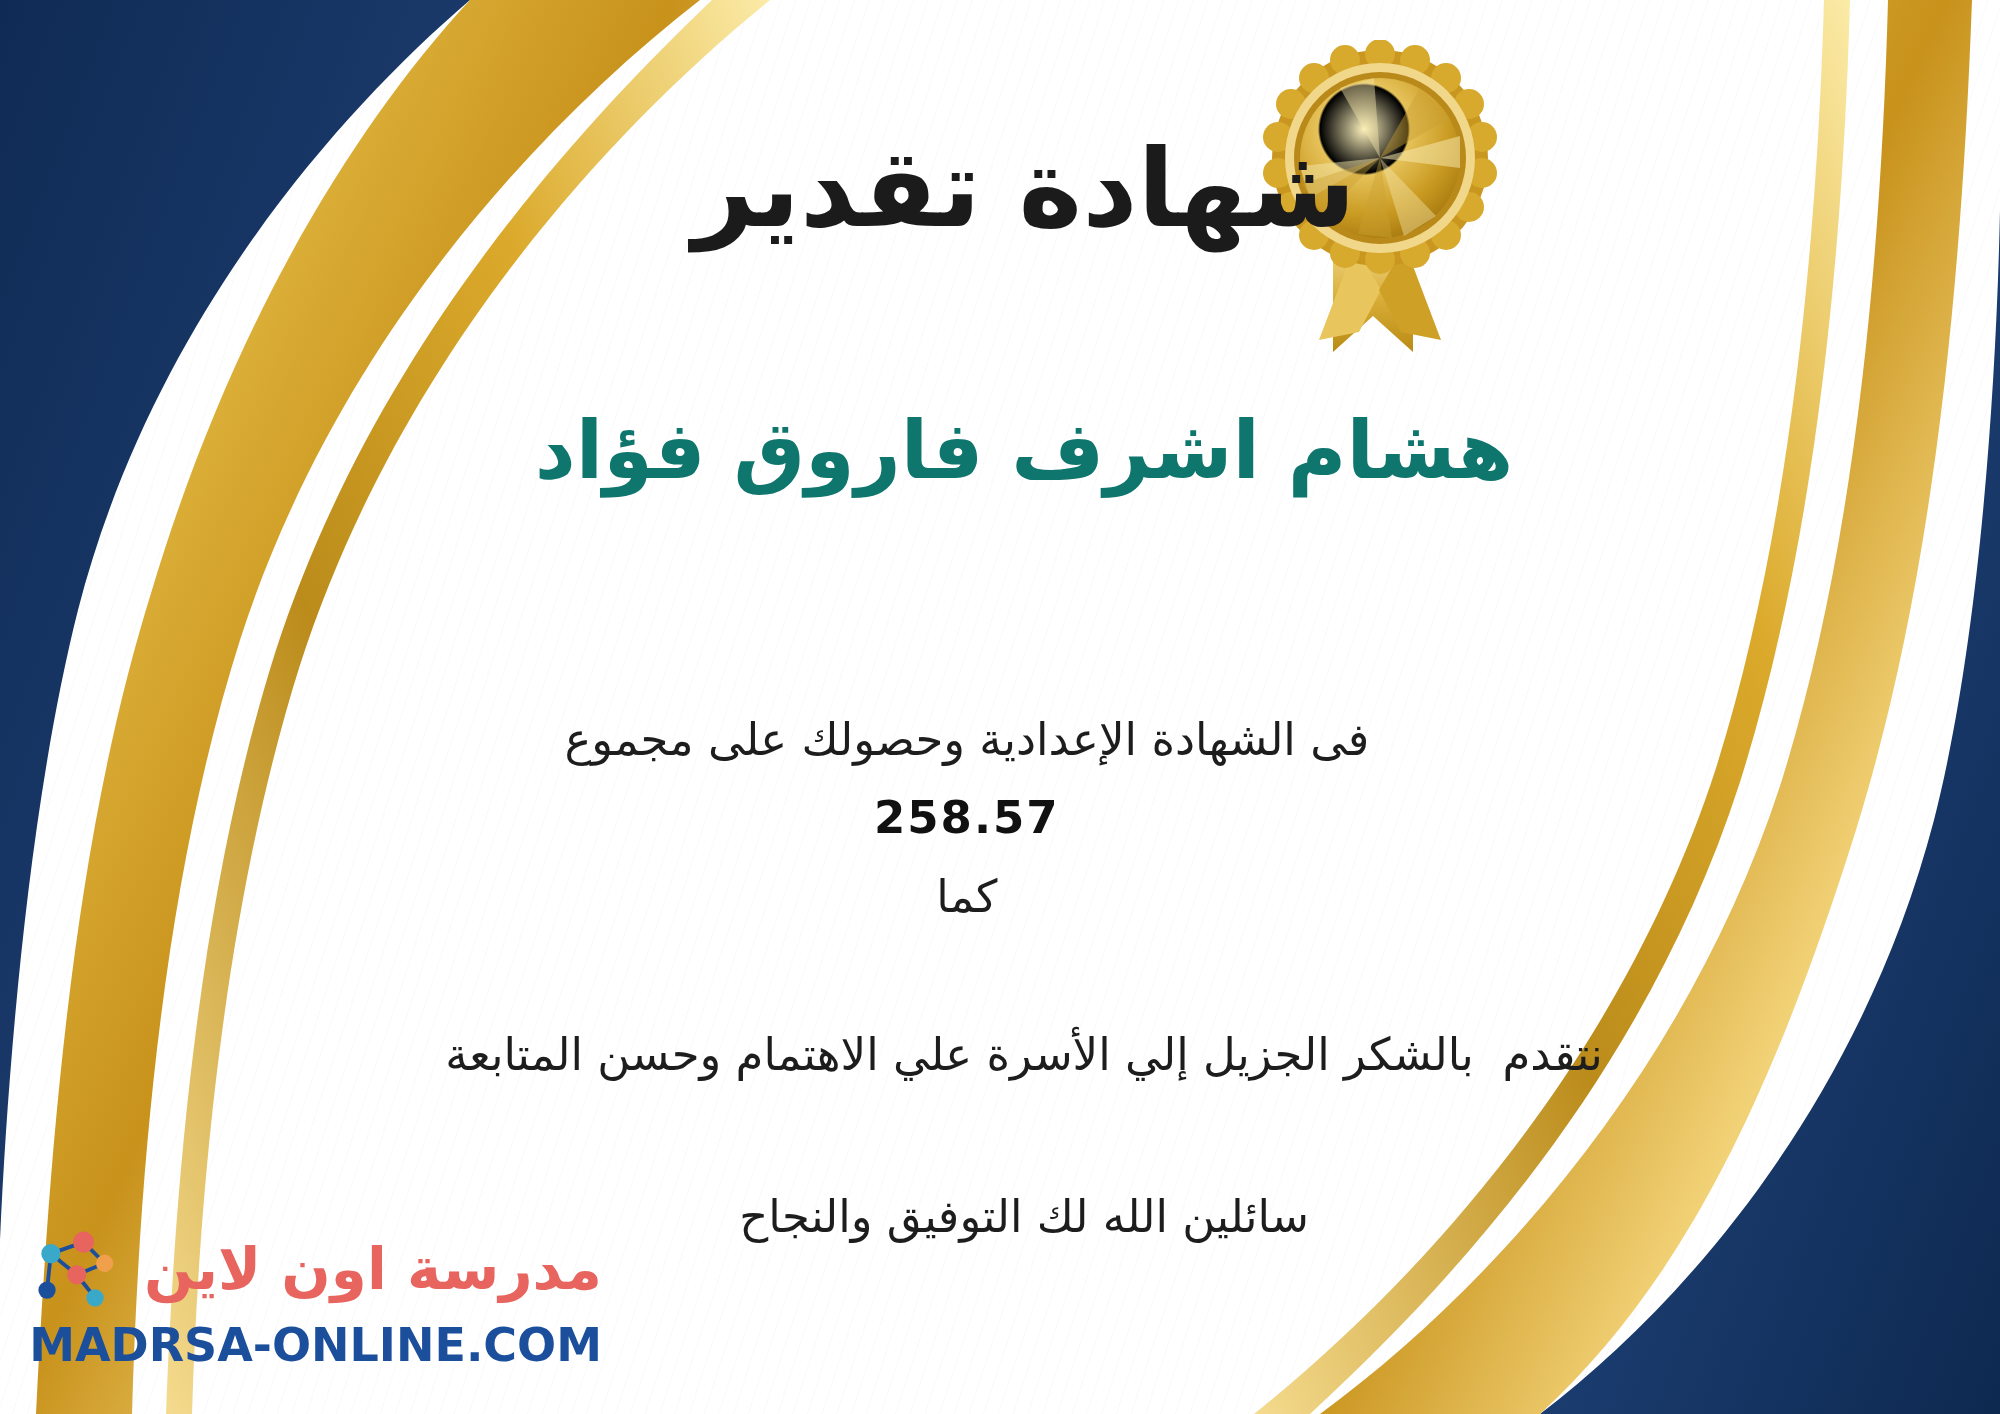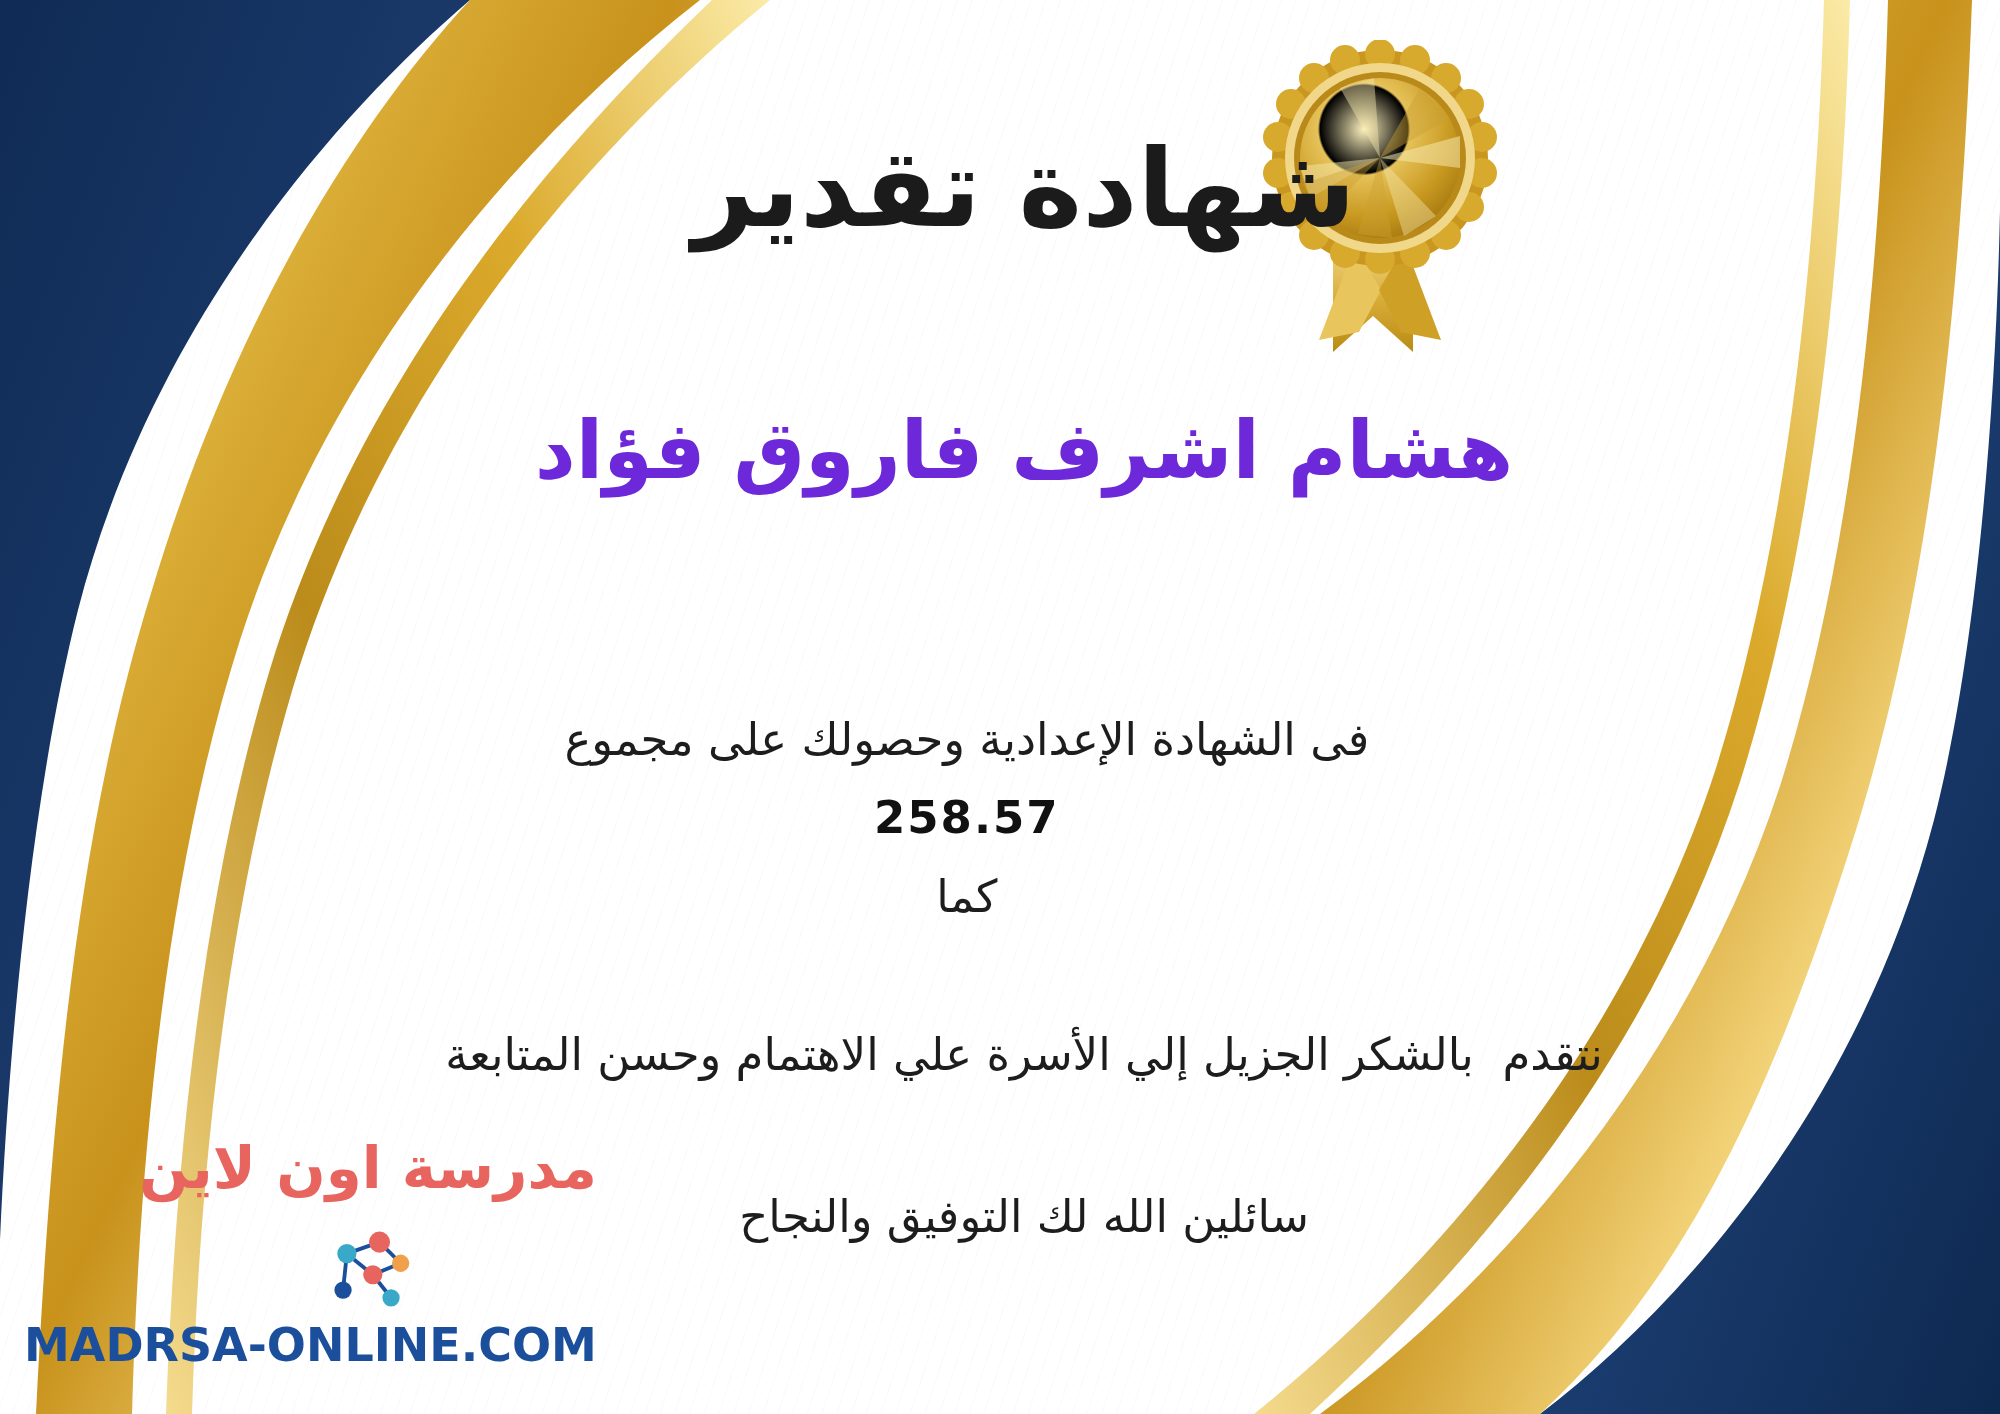--- a/index.html
+++ b/index.html
@@ -63,21 +63,21 @@
     color: #1b1b1b;
     letter-spacing: 0px;
     line-height: 1.1;
     direction: rtl;
   }
 
   .recipient-name {
     margin-top: 155px;
     font-size: 80px;
     font-weight: 700;
-    color: #6d28d9;
+    color: #0f766e;
     direction: rtl;
   }
 
   .body-block {
     margin-top: 125px;
     width: 1300px;
     direction: rtl;
     color: #1d1d1d;
     font-size: 45px;
     line-height: 1.75;
@@ -120,21 +120,20 @@
     left: 24px;
     display: flex;
     flex-direction: column;
     align-items: flex-start;
     direction: rtl;
   }
   .brand-row {
     display: flex;
     align-items: center;
     gap: 24px;
-    flex-direction: column;
   }
   .brand-ar {
     font-size: 58px;
     font-weight: 700;
     color: #e8655f;
     line-height: 1;
     letter-spacing: -1px;
   }
   .brand-url {
     font-size: 46px;

